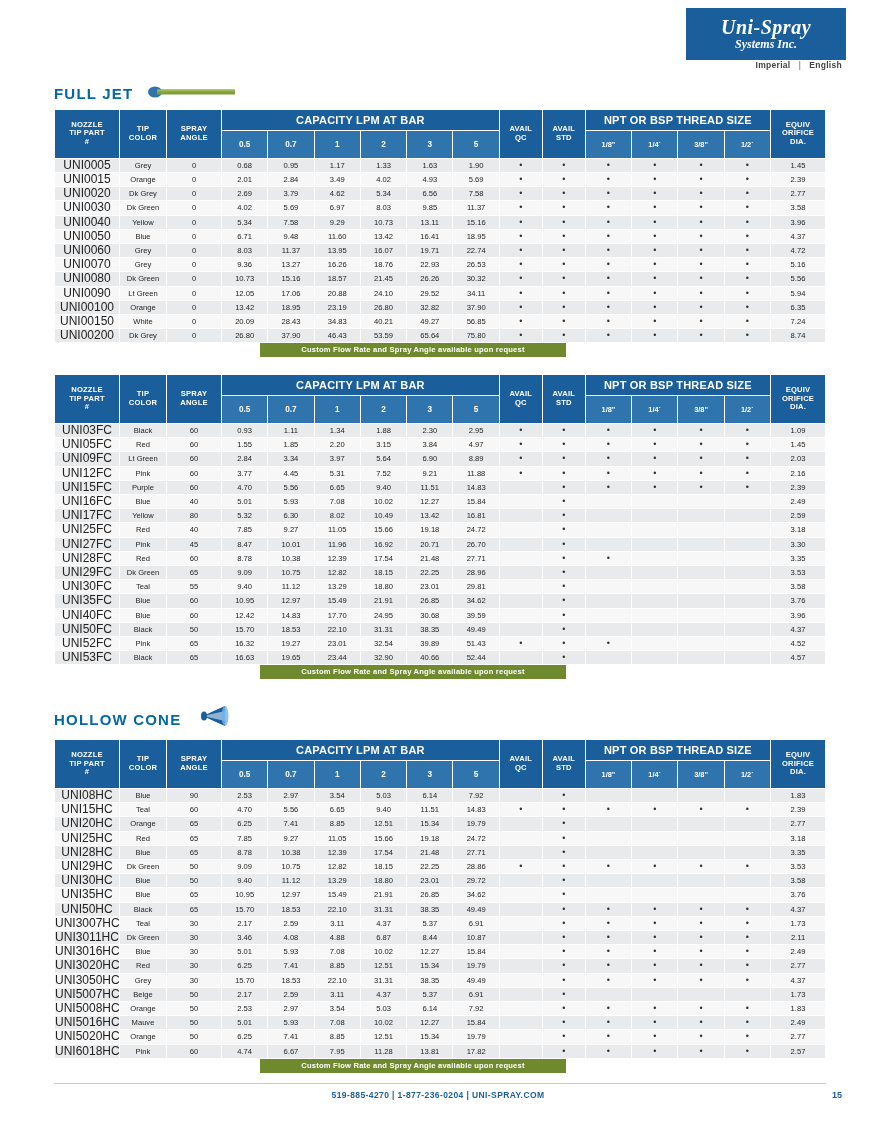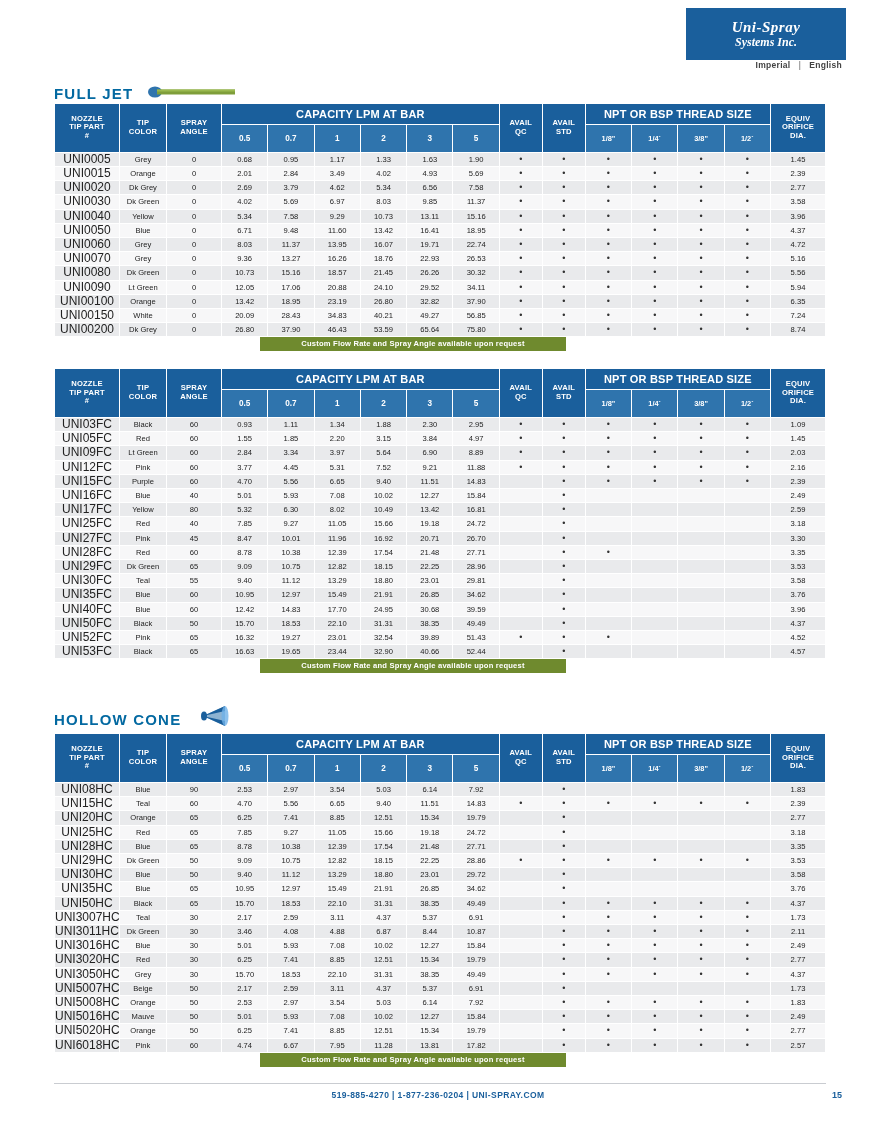--- a/index.html
+++ b/index.html
@@ -14,21 +14,21 @@
   .logo-box{
     position:absolute;top:8px;right:30px;
     width:160px;height:52px;background:#1a5f9c;
     display:flex;align-items:center;justify-content:center;
   }
   .logo-text{
     color:#ffffff;text-align:center;line-height:1.05;
     font-family:"Liberation Serif", serif;
     font-style:italic;
   }
-  .logo-text .l1{display:block;font-size:15px;font-weight:bold;letter-spacing:.5px;}
+  .logo-text .l1{display:block;font-size:20px;font-weight:bold;letter-spacing:.5px;}
   .logo-text .l2{display:block;font-size:12px;font-weight:bold;}
   .lang-bar{
     position:absolute;top:60px;right:30px;
     font-size:8.5px;color:#444;letter-spacing:.3px;
   }
   .lang-bar span{padding:12px 4px;font-weight:bold;}
   .lang-sep{color:#999;}
 
   .section{position:absolute;left:54px;width:772px;}
   .sec-title{
@@ -36,20 +36,21 @@
     letter-spacing:1.2px;
     font-family:"Liberation Sans", sans-serif;
     display:inline-block;vertical-align:middle;
   }
   .spray-glyph{display:inline-block;vertical-align:middle;margin-left:14px;position:relative;top:-1px;}
 
   table.tips{
     border-collapse:collapse;
     width:772px;
     table-layout:fixed;
+    margin-top:6px;
   }
   table.tips th, table.tips td{
     border:1px solid #ffffff;
     padding:0;
     text-align:center;
     vertical-align:middle;
   }
   .hdr-blue{background:#1a5f9c;color:#fff;font-size:11px;font-weight:bold;line-height:1.15;letter-spacing:.2px;}
   .hdr-blue.big{font-size:7.6px;}
   .hdr-press{background:#2f74ad;color:#fff;font-size:8.2px;font-weight:bold;}

